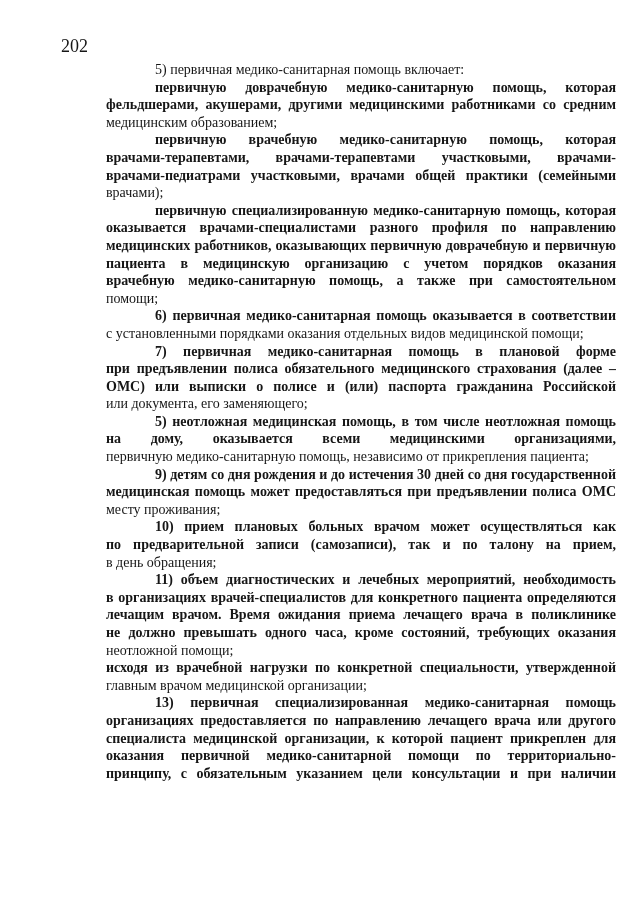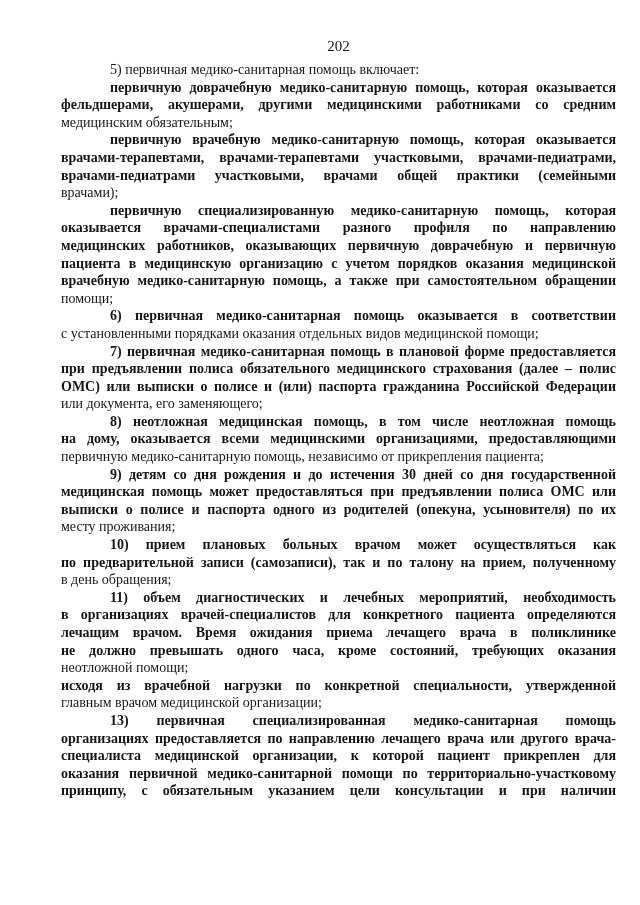--- a/index.html
+++ b/index.html
@@ -14,80 +14,79 @@
     background: #ffffff;
     overflow: hidden;
     font-family: "Liberation Serif", "DejaVu Serif", serif;
     color: #161616;
   }
   .page-number {
     position: absolute;
     top: 38px;
     left: 61px;
     width: 555px;
-    text-align: center;
-    font-size: 15px;
+    font-size: 18px;
     line-height: 17px;
     color: #161616;
   }
   .document-body {
     position: absolute;
     top: 61px;
     left: 61px;
     width: 555px;
   }
   .line {
     font-size: 14px;
     line-height: 17.6px;
     height: 17.6px;
     overflow: hidden;
     white-space: normal;
     color: #161616;
+    margin-left: 45px;
   }
   .line.first {
     text-indent: 49px;
   }
   .line.j {
     text-align: justify;
     text-align-last: justify;
     font-weight: bold;
   }
 </style>
 </head>
 <body>
 
 <div class="page">
   <div class="page-number">202</div>
   <div class="document-body">
       <div class="line first">5) первичная медико-санитарная помощь включает:</div>
       <div class="line first j">первичную доврачебную медико-санитарную помощь, которая оказывается</div>
       <div class="line j">фельдшерами, акушерами, другими медицинскими работниками со средним</div>
-      <div class="line">медицинским обязательным;</div>
+      <div class="line">медицинским образованием;</div>
       <div class="line first j">первичную врачебную медико-санитарную помощь, которая оказывается</div>
       <div class="line j">врачами-терапевтами, врачами-терапевтами участковыми, врачами-педиатрами,</div>
       <div class="line j">врачами-педиатрами участковыми, врачами общей практики (семейными</div>
       <div class="line">врачами);</div>
       <div class="line first j">первичную специализированную медико-санитарную помощь, которая</div>
       <div class="line j">оказывается врачами-специалистами разного профиля по направлению</div>
       <div class="line j">медицинских работников, оказывающих первичную доврачебную и первичную</div>
       <div class="line j">пациента в медицинскую организацию с учетом порядков оказания медицинской</div>
       <div class="line j">врачебную медико-санитарную помощь, а также при самостоятельном обращении</div>
       <div class="line">помощи;</div>
       <div class="line first j">6) первичная медико-санитарная помощь оказывается в соответствии</div>
       <div class="line">с установленными порядками оказания отдельных видов медицинской помощи;</div>
       <div class="line first j">7) первичная медико-санитарная помощь в плановой форме предоставляется</div>
       <div class="line j">при предъявлении полиса обязательного медицинского страхования (далее – полис</div>
       <div class="line j">ОМС) или выписки о полисе и (или) паспорта гражданина Российской Федерации</div>
       <div class="line">или документа, его заменяющего;</div>
-      <div class="line first j">8) неотложная медицинская помощь, в том числе неотложная помощь</div>
+      <div class="line first j">5) неотложная медицинская помощь, в том числе неотложная помощь</div>
       <div class="line j">на дому, оказывается всеми медицинскими организациями, предоставляющими</div>
       <div class="line">первичную медико-санитарную помощь, независимо от прикрепления пациента;</div>
       <div class="line first j">9) детям со дня рождения и до истечения 30 дней со дня государственной</div>
       <div class="line j">медицинская помощь может предоставляться при предъявлении полиса ОМС или</div>
-      <div class="line j">выписки о полисе и паспорта одного из родителей (опекуна, усыновителя) по их</div>
       <div class="line">месту проживания;</div>
       <div class="line first j">10) прием плановых больных врачом может осуществляться как</div>
       <div class="line j">по предварительной записи (самозаписи), так и по талону на прием, полученному</div>
       <div class="line">в день обращения;</div>
       <div class="line first j">11) объем диагностических и лечебных мероприятий, необходимость</div>
       <div class="line j">в организациях врачей-специалистов для конкретного пациента определяются</div>
       <div class="line j">лечащим врачом. Время ожидания приема лечащего врача в поликлинике</div>
       <div class="line j">не должно превышать одного часа, кроме состояний, требующих оказания</div>
       <div class="line">неотложной помощи;</div>
       <div class="line j">исходя из врачебной нагрузки по конкретной специальности, утвержденной</div>

